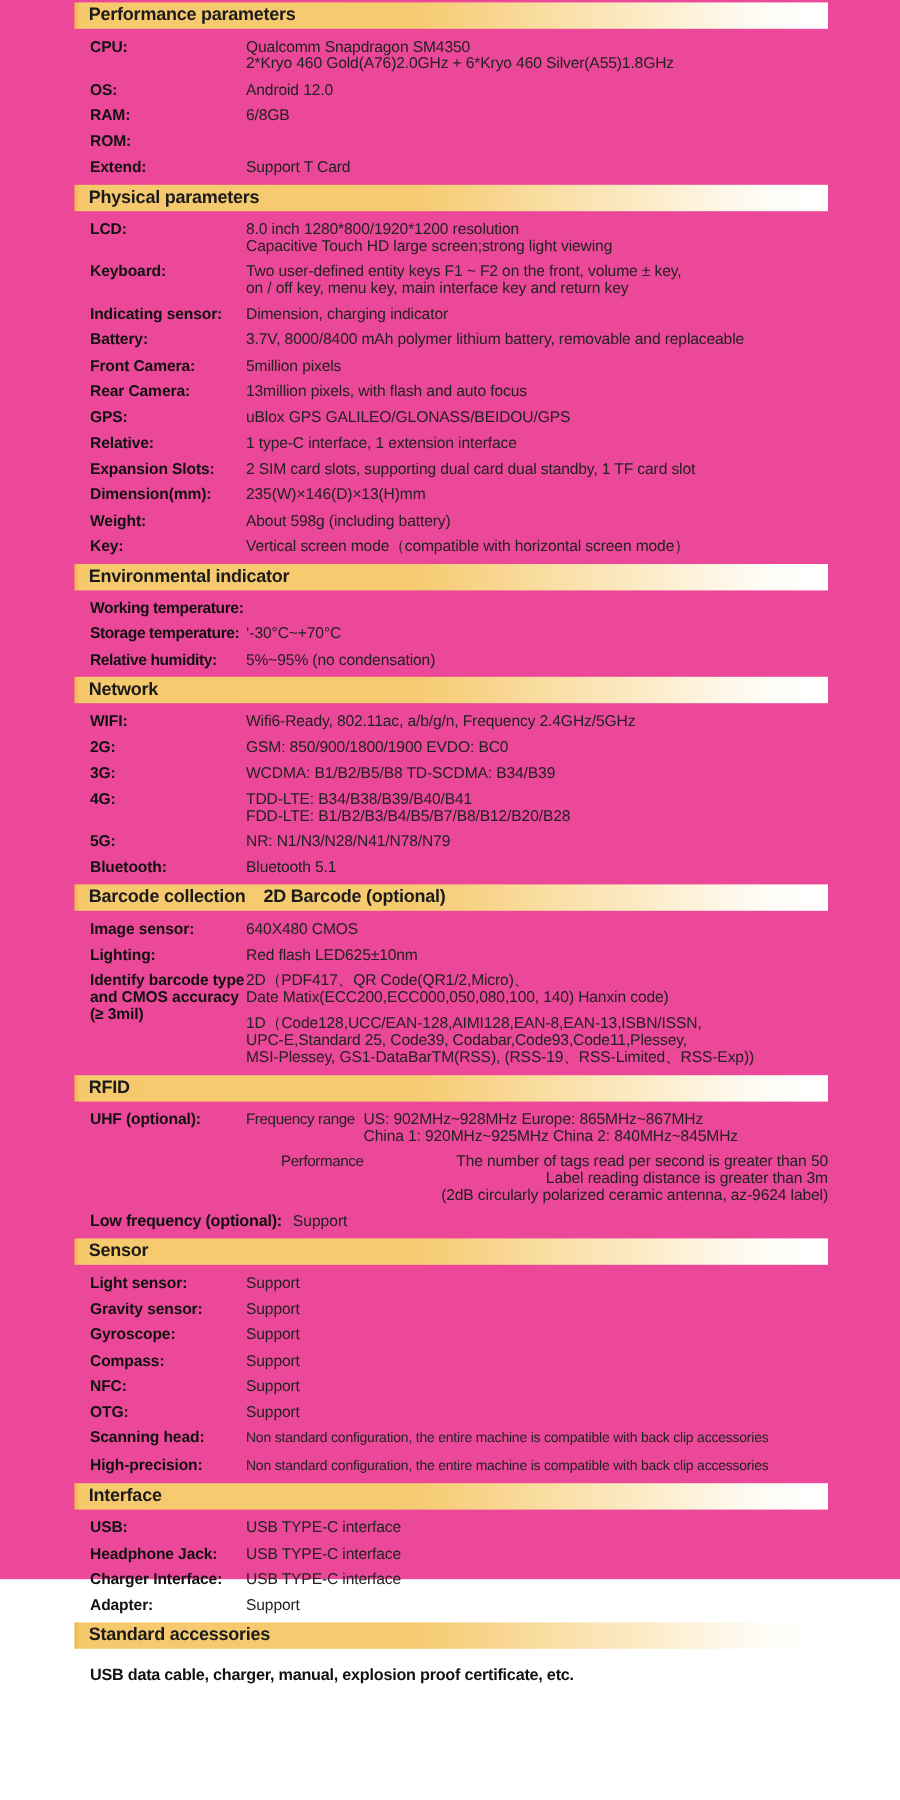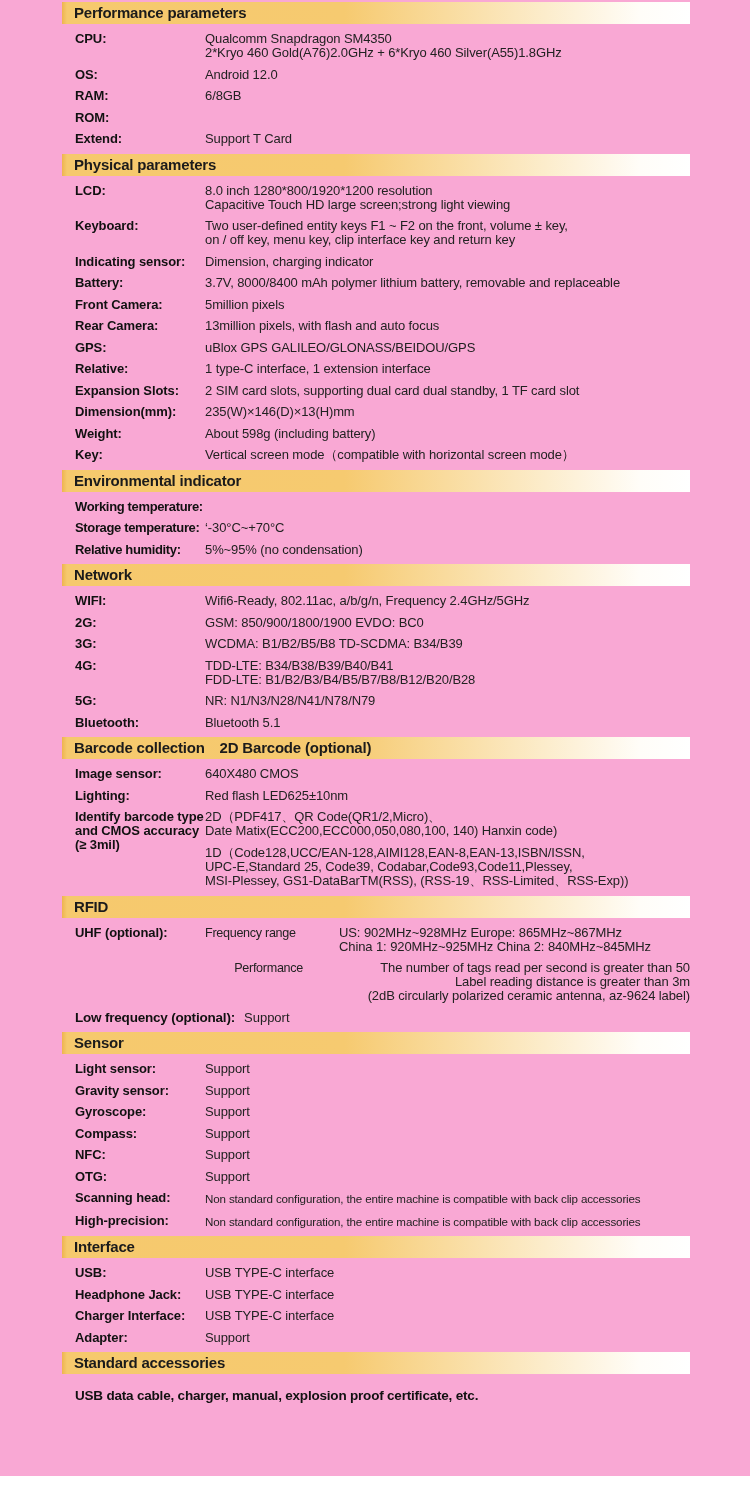--- a/index.html
+++ b/index.html
@@ -1,21 +1,21 @@
 <!DOCTYPE html>
 <html><head>
 <meta charset="utf-8">
 <style>
   html,body{margin:0;padding:0;background:#fff;}
   body{
     width:750px;height:1500px;overflow:hidden;
     font-family:"Liberation Sans","DejaVu Sans",sans-serif;
     color:#1c1c1e;-webkit-font-smoothing:antialiased;
   }
-  .page{position:relative;width:750px;height:1476px;background:#f9a8d4;}
+  .page{position:relative;width:750px;height:1316px;background:#ec4899;}
   .content{position:absolute;left:62px;top:2px;width:628px;}
   .sec{margin-top:6.5px;}
   .sec:first-child{margin-top:0;}
   .hdr{
     height:22px;display:flex;align-items:center;padding-left:12px;box-sizing:border-box;
     background:linear-gradient(to right,#eeb44f 0px,#f6c96d 5px,#f6ca70 45%,#fbe7bd 72%,#fffdf8 92%,#ffffff 100%);
     margin-bottom:8px;
   }
   .hdr-title{
     font-size:15px;font-weight:bold;color:#1b1b1b;letter-spacing:-0.2px;line-height:22px;
@@ -30,21 +30,21 @@
   }
   .lbl.tight{letter-spacing:-0.35px;}
   .val{
     flex:1;font-size:13px;color:#222;line-height:14px;white-space:pre-line;letter-spacing:-0.1px;
   }
   .val.squeeze{font-size:11.6px;letter-spacing:-0.15px;white-space:nowrap;line-height:14px;padding-top:1px;}
   .val-group{flex:1;}
   .val-group .para2{margin-top:8px;}
   
   .subtable{flex:1;display:flex;flex-direction:column;}
-  .subrow{display:flex;margin-bottom:7.5px;gap:36px;}
+  .subrow{display:flex;margin-bottom:7.5px;}
   .subrow:last-child{margin-bottom:0;text-align:right;}
   .sub-name{width:98px;flex:0 0 98px;font-size:12.6px;color:#222;line-height:14px;letter-spacing:-0.3px;}
   .sub-val{flex:1;font-size:13px;color:#222;line-height:14px;white-space:pre-line;letter-spacing:-0.1px;}
   .inline-row{display:flex;align-items:baseline;padding-left:13px;margin-bottom:7.5px;}
   .inline-row .lbl-inline{font-size:13.5px;font-weight:bold;color:#111;line-height:14px;letter-spacing:-0.2px;white-space:nowrap;}
   .inline-row .val-inline{font-size:13px;color:#222;line-height:14px;margin-left:9px;white-space:nowrap;}
   .note{
     padding-left:13px;margin-top:14px;font-size:13.5px;font-weight:bold;color:#111;
     letter-spacing:-0.2px;line-height:15px;
   }
@@ -86,21 +86,21 @@
         <span class="hdr-title">Physical parameters</span>
       </div>
       <div class="row">
         <div class="lbl">LCD:</div>
         <div class="val">8.0 inch 1280*800/1920*1200 resolution
 Capacitive Touch HD large screen;strong light viewing</div>
       </div>
       <div class="row">
         <div class="lbl">Keyboard:</div>
         <div class="val">Two user-defined entity keys F1 ~ F2 on the front, volume ± key,
-on / off key, menu key, clip interface key and return key</div>
+on / off key, menu key, main interface key and return key</div>
       </div>
       <div class="row">
         <div class="lbl">Indicating sensor:</div>
         <div class="val">Dimension, charging indicator</div>
       </div>
       <div class="row">
         <div class="lbl">Battery:</div>
         <div class="val">3.7V, 8000/8400 mAh polymer lithium battery, removable and replaceable</div>
       </div>
       <div class="row">

